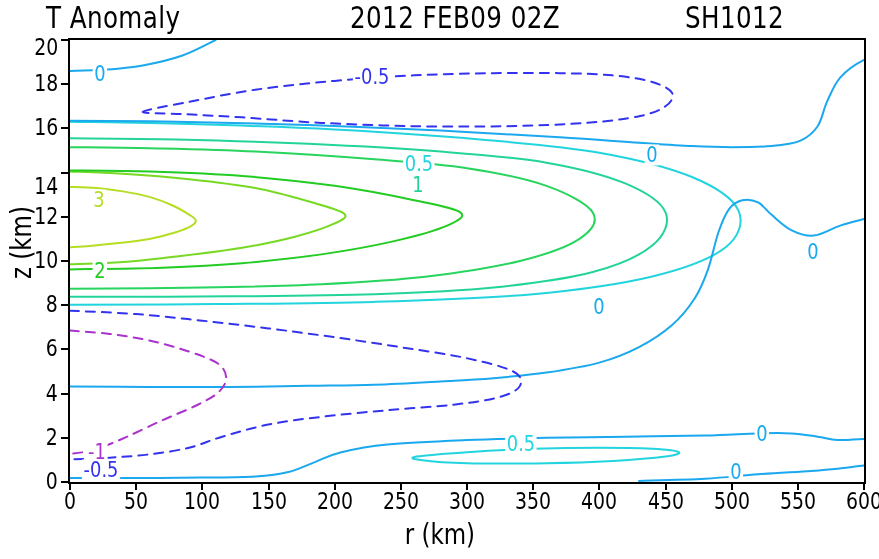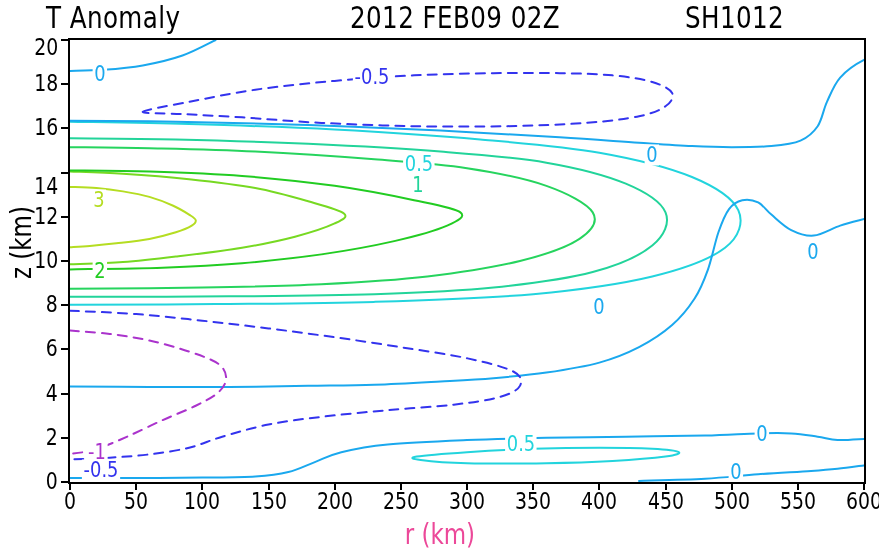--- a/index.html
+++ b/index.html
@@ -26,21 +26,21 @@
   .tick{position:absolute;background:#000;}
   .tick-y{width:7px;height:2px;left:61px;}
   .tick-x{height:7px;width:2px;top:483px;}
   .ylab{position:absolute;right:0;font-size:23px;line-height:23px;color:#000;
         text-align:right;transform:scaleX(.82);transform-origin:right center;}
   .ylab-wrap{position:absolute;left:0;width:58px;height:23px;}
   .xlab{position:absolute;top:490px;font-size:23px;line-height:23px;color:#000;
         text-align:center;width:80px;transform:scaleX(.82);}
 
   #xaxis-title{position:absolute;left:0;top:520px;width:879px;text-align:center;
-      font-size:28px;line-height:30px;color:#ec4899;}
+      font-size:28px;line-height:30px;color:#000000;}
   #xaxis-title span{display:inline-block;transform:scaleX(.82);}
   #yaxis-title{position:absolute;left:-38px;top:228px;width:120px;text-align:center;
       font-size:28px;line-height:30px;color:#000;
       transform:rotate(-90deg);transform-origin:center center;}
   #yaxis-title span{display:inline-block;transform:scaleX(.82);}
 
   
   .clabel{position:absolute;font-size:21px;line-height:21px;white-space:nowrap;
       background:#fff;padding:0 2px;transform:scaleX(.85);transform-origin:center center;}
 </style>

